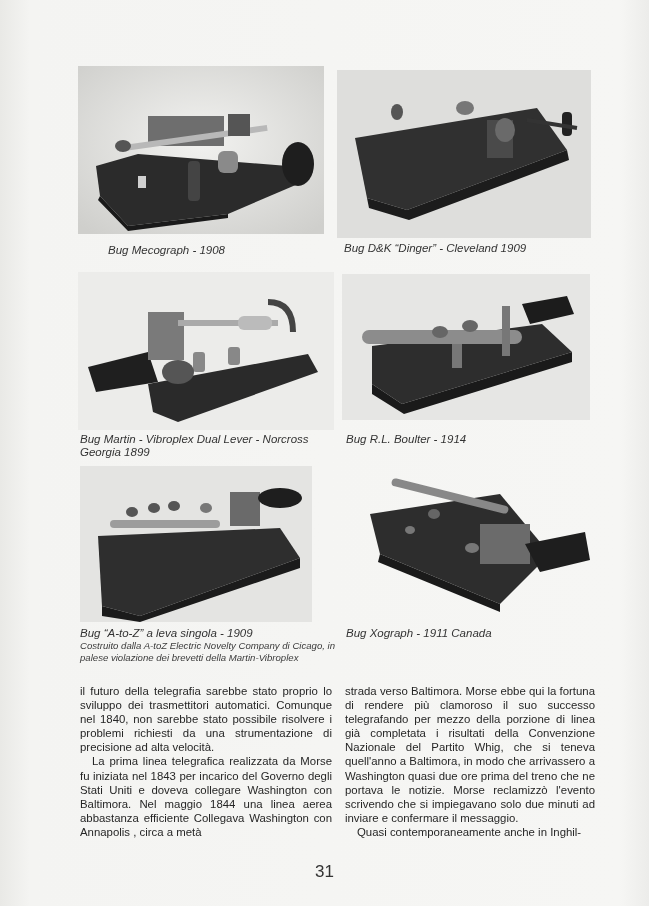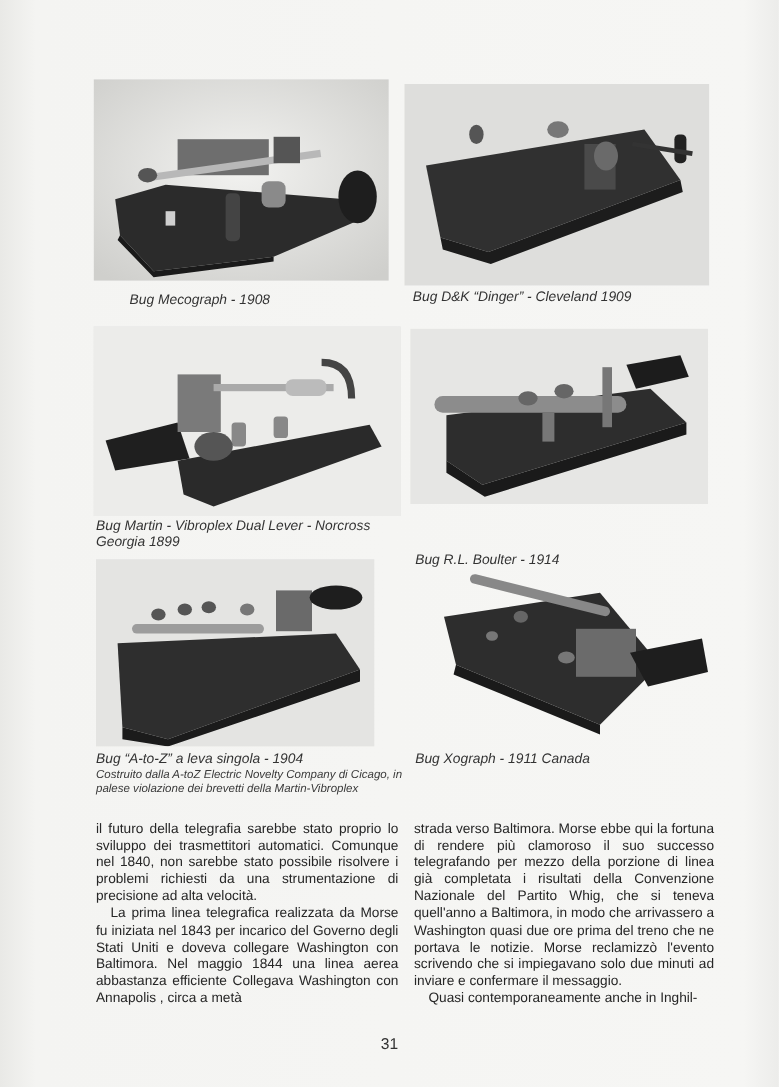--- a/index.html
+++ b/index.html
@@ -36,21 +36,21 @@
     position: absolute;
     font-size: 11.4px;
     line-height: 14.1px;
     color: #262626;
     text-align: justify;
   }
   .col p { margin: 0; }
   .col p.indent { text-indent: 12px; }
   .page-number {
     position: absolute; left: 0; width: 649px; top: 862px;
-    text-align: center; font-size: 13px; color: #333;
+    text-align: center; font-size: 17px; color: #333;
   }
 </style>
 </head>
 <body>
 
 <div class="page-shade"></div>
 
 <div class="photo" style="left:78px; top:66px; width:246px; height:168px;">
   <svg viewBox="0 0 246 168">
     <defs>
@@ -119,21 +119,21 @@
     <rect x="160" y="32" width="8" height="50" fill="#777"></rect>
     <ellipse cx="98" cy="58" rx="8" ry="6" fill="#666"></ellipse>
     <ellipse cx="128" cy="52" rx="8" ry="6" fill="#666"></ellipse>
     <rect x="110" y="70" width="10" height="24" fill="#777"></rect>
   </svg>
 </div>
 
 <div class="caption" style="left:80px; top:433px; width:260px;">
   <span>Bug Martin - Vibroplex Dual Lever - Norcross Georgia 1899</span>
 </div>
-<div class="caption" style="left:346px; top:433px; width:240px;margin-top:28px;">
+<div class="caption" style="left:346px; top:433px; width:240px;">
   <span>Bug R.L. Boulter - 1914</span>
 </div>
 
 <div class="photo" style="left:80px; top:466px; width:232px; height:156px;">
   <svg viewBox="0 0 232 156">
     <rect width="232" height="156" fill="#e4e4e2"></rect>
     <polygon points="18,70 200,62 220,92 60,150 22,140" fill="#2e2e2e"></polygon>
     <polygon points="22,140 60,150 220,92 220,102 60,156 22,150" fill="#1b1b1b"></polygon>
     <rect x="30" y="54" width="110" height="8" rx="4" fill="#9c9c9c"></rect>
     <rect x="150" y="26" width="30" height="34" fill="#6a6a6a"></rect>
@@ -152,21 +152,21 @@
     <rect x="40" y="18" width="120" height="8" rx="4" fill="#888" transform="rotate(14 100 22)"></rect>
     <rect x="130" y="50" width="50" height="40" fill="#6b6b6b"></rect>
     <polygon points="175,70 235,58 240,86 190,98" fill="#1e1e1e"></polygon>
     <ellipse cx="84" cy="40" rx="6" ry="5" fill="#666"></ellipse>
     <ellipse cx="122" cy="74" rx="7" ry="5" fill="#777"></ellipse>
     <ellipse cx="60" cy="56" rx="5" ry="4" fill="#777"></ellipse>
   </svg>
 </div>
 
 <div class="caption" style="left:80px; top:627px; width:262px;">
-  <span>Bug “A-to-Z” a leva singola - 1904</span>
+  <span>Bug “A-to-Z” a leva singola - 1909</span>
   <span class="sub">Costruito dalla A-toZ Electric Novelty Company di Cicago, in palese violazione dei brevetti della Martin-Vibroplex</span>
 </div>
 <div class="caption" style="left:346px; top:627px;">
   <span>Bug Xograph - 1911 Canada</span>
 </div>
 
 <div class="col" style="left:80px; top:684px; width:252px;">
   <p>il futuro della telegrafia sarebbe stato proprio lo sviluppo dei trasmettitori automatici. Comunque nel 1840, non sarebbe stato possibile risolvere i problemi richiesti da una strumentazione di precisione ad alta velocità.</p>
   <p class="indent">La prima linea telegrafica realizzata da Morse fu iniziata nel 1843 per incarico del Governo degli Stati Uniti e doveva collegare Washington con Baltimora. Nel maggio 1844 una linea aerea abbastanza efficiente Collegava Washington con Annapolis , circa a metà</p>
 </div>

